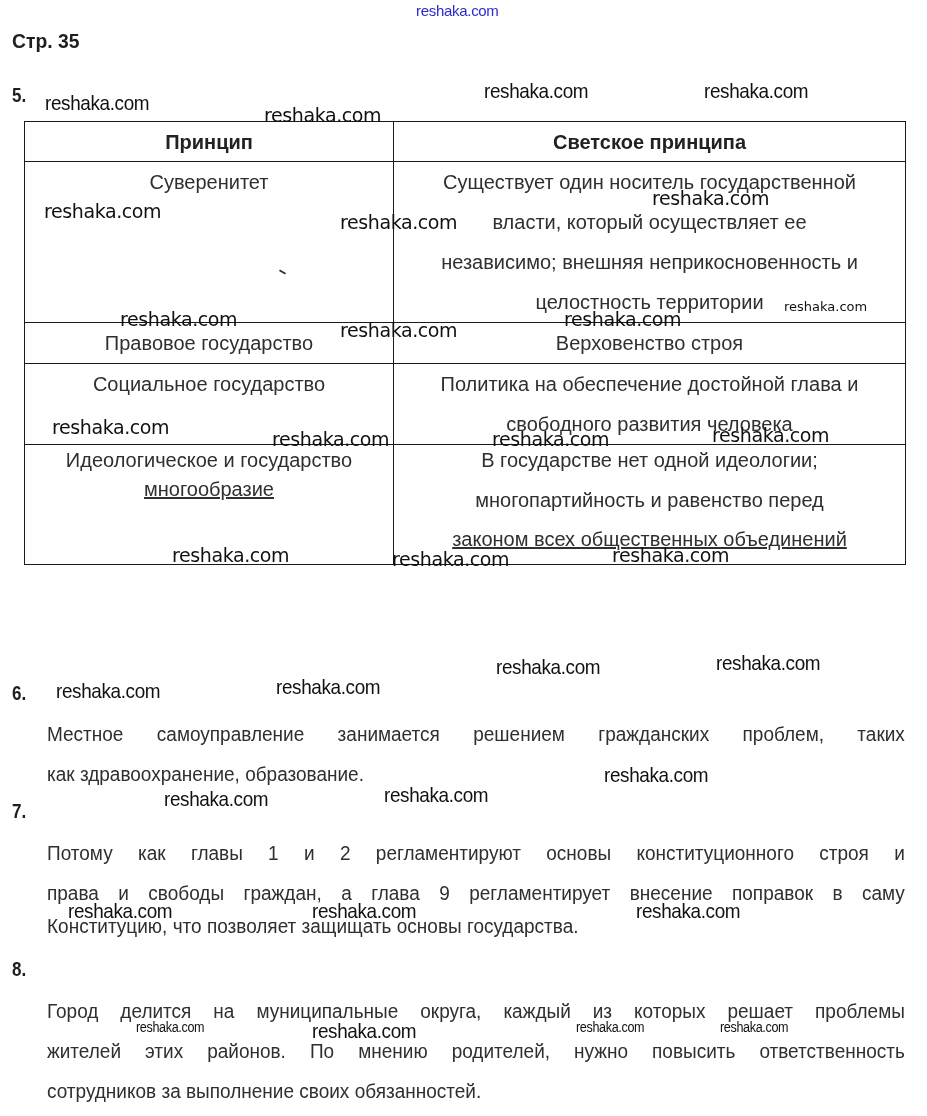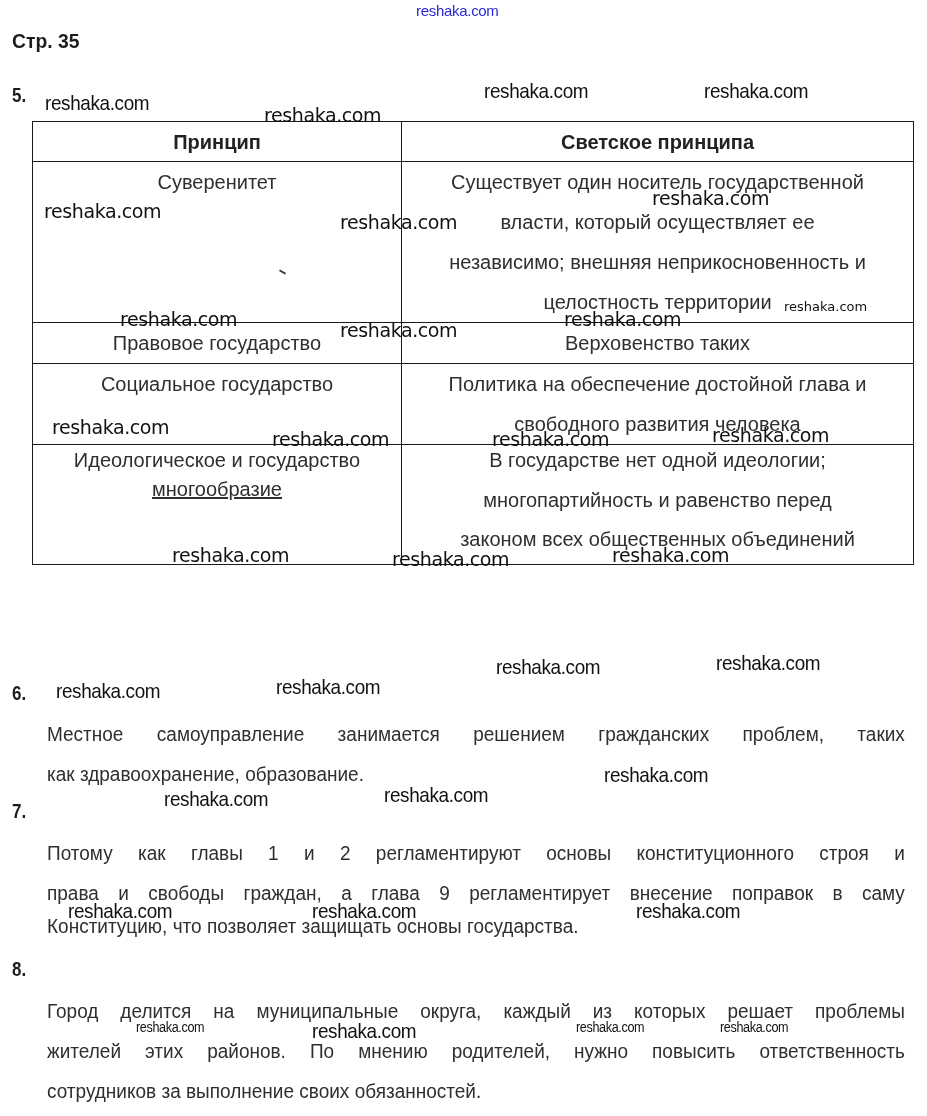--- a/index.html
+++ b/index.html
@@ -6,21 +6,21 @@
     body { width: 927px; height: 1116px; position: relative; overflow: hidden;
            font-family: "Liberation Sans", sans-serif; color: #2a2a2a; }
     .abs { position: absolute; white-space: nowrap; }
     .top-wm { left: 416px; top: 2px; font-size: 15px; color: #2a2ad0;
               font-family: "Liberation Sans", sans-serif; letter-spacing: -0.3px; }
     .page-label { left: 12px; top: 29px; font-size: 21px; font-weight: bold; color: #1e1e1e;
                   font-family: "Liberation Sans", sans-serif; transform: scaleX(0.92); transform-origin: left; }
     .qnum { font-size: 20px; font-weight: bold; color: #1e1e1e;
             font-family: "Liberation Sans", sans-serif; transform: scaleX(0.85); transform-origin: left; }
 
-    table.principles { position: absolute; left: 32px; top: 121px; width: 881px;
+    table.principles { position: absolute; left: 24px; top: 121px; width: 881px;
       border-collapse: collapse; table-layout: fixed; }
     table.principles td, table.principles th {
       border: 1.5px solid #1a1a1a; text-align: center; vertical-align: top;
       font-size: 20px; line-height: 40px; color: #2f2f2f; padding: 0 6px;
       font-family: "Liberation Sans", sans-serif; font-weight: normal; }
     table.principles th { font-weight: bold; color: #222; height: 39px; line-height: 30px; vertical-align: middle; }
     col.c1 { width: 369px; } col.c2 { width: 512px; }
     .r1 td { height: 159px; }
     .r2 td { height: 39px; line-height: 28px; }
     .r3 td { height: 79px; }
@@ -64,39 +64,39 @@
     <td>
       <div>Существует один носитель государственной</div>
       <div>власти, который осуществляет ее</div>
       <div>независимо; внешняя неприкосновенность и</div>
       <div>целостность территории</div>
     </td>
   </tr>
   <tr class="r2">
     <td>Правовое государство</td>
     <td>
-      <div>Верховенство таких</div>
+      <div>Верховенство строя</div>
     </td>
   </tr>
   <tr class="r3">
     <td>Социальное государство</td>
     <td>
       <div>Политика на обеспечение достойной глава и</div>
       <div>свободного развития человека</div>
     </td>
   </tr>
   <tr class="r5">
     <td>
       <div style="line-height:30px;">Идеологическое и государство</div>
       <div style="line-height:28px;text-decoration:underline;">многообразие</div>
     </td>
     <td>
       <div style="line-height:30px;">В государстве нет одной идеологии;</div>
       <div style="line-height:50px;">многопартийность и равенство перед</div>
-      <div style="line-height:28px;">законом всех общественных объединений</div>
+      <div style="line-height:28px;text-decoration:underline;">законом всех общественных объединений</div>
     </td>
   </tr>
 </tbody>
   </table>
 <div class="tick"></div>
 
 <div class="abs qnum" style="left:12px; top:682px;">6.</div>
 <div class="para" style="top:714px;">
   <span class="full">Местное самоуправление занимается решением гражданских проблем, таких</span>
   <span class="last">как здравоохранение, образование.</span>

